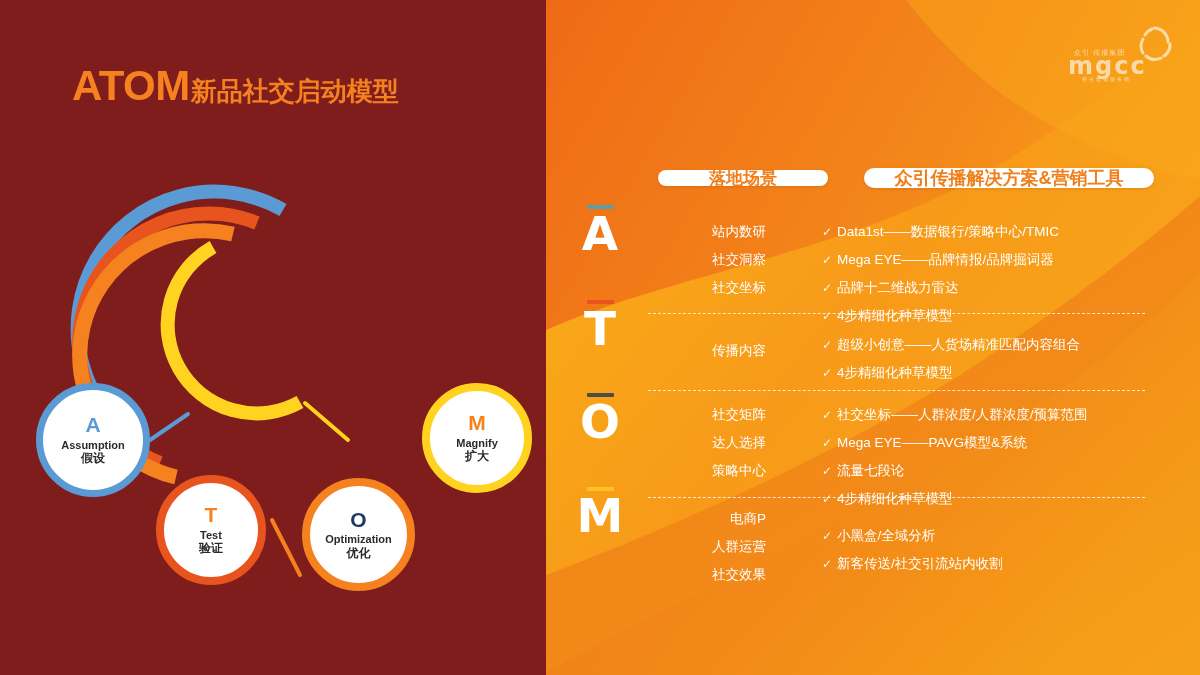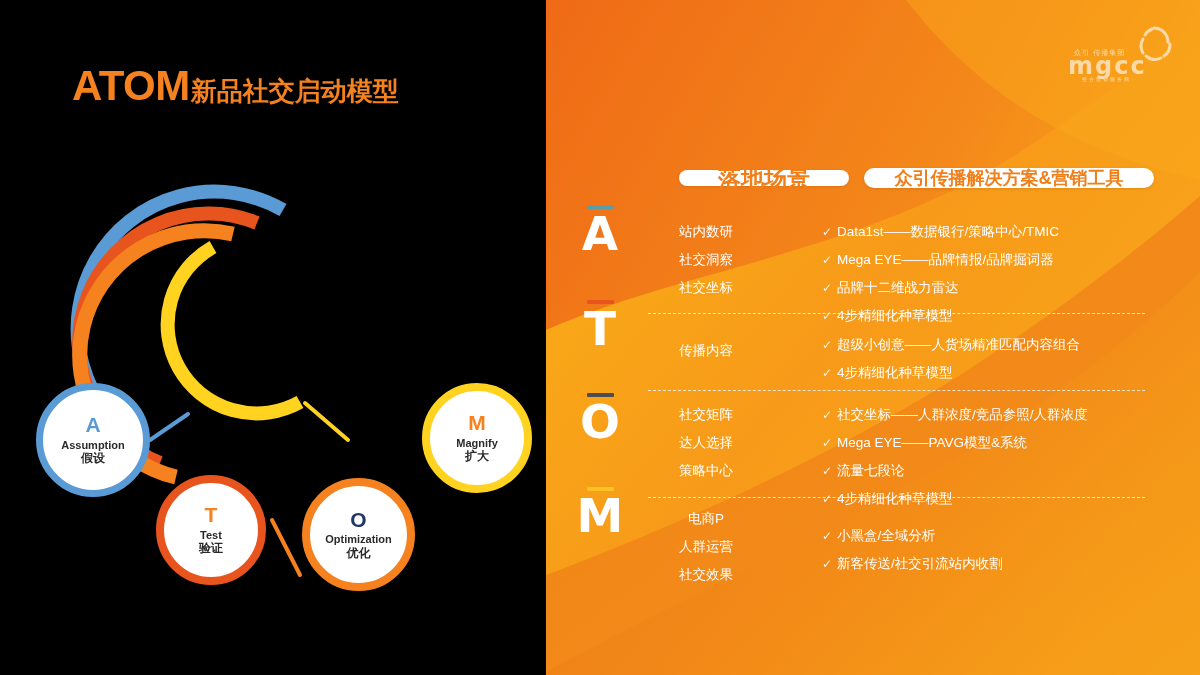--- a/index.html
+++ b/index.html
@@ -16,21 +16,21 @@
     height: 675px;
     overflow: hidden;
     background: #ffffff;
   }
 
   
   #left-panel {
     position: absolute;
     left: 0; top: 0;
     width: 546px; height: 675px;
-    background: #000000;
+    background: #7f1d1d;
     overflow: hidden;
   }
   #title-block {
     position: absolute;
     left: 72px;
     top: 62px;
     white-space: nowrap;
   }
   #title-en {
     font-size: 42px;
@@ -134,23 +134,23 @@
     border-radius: 16px;
     color: #F07F1A;
     font-weight: bold;
     display: flex;
     align-items: center;
     justify-content: center;
     box-shadow: 0 1px 3px rgba(120,50,0,0.18);
     box-sizing: border-box;
   }
   #pill-scenes {
-    left: 133px; top: 170px;
+    left: 112px; top: 170px;
     width: 170px; height: 16px;
-    font-size: 23px;
+    font-size: 17px;
   }
   #pill-tools {
     left: 318px; top: 168px;
     width: 290px; height: 20px;
     font-size: 18px;
   }
 
   
   .atom-letter-wrap {
     position: absolute;
@@ -175,21 +175,21 @@
   
   .section {
     position: absolute;
     left: 100px;
     width: 554px;
   }
   .scenes {
     position: absolute;
     left: 0;
     width: 120px;
-    text-align: center;
+    text-align: right;
     color: #ffffff;
     font-size: 13.5px;
     line-height: 28px;
   }
   .tools {
     position: absolute;
     left: 176px;
     width: 380px;
     color: #ffffff;
     font-size: 13.5px;
@@ -356,21 +356,21 @@
 
     <div class="divider" style="top:390px"></div>
 
     <div class="section" style="top:401px">
       <div class="scenes">
         <div>社交矩阵</div>
         <div>达人选择</div>
         <div>策略中心</div>
       </div>
       <div class="tools">
-        <div class="tool-item"><span class="check">✓</span><span>社交坐标——人群浓度/竞品参照/人群浓度</span></div>
+        <div class="tool-item"><span class="check">✓</span><span>社交坐标——人群浓度/人群浓度/预算范围</span></div>
         <div class="tool-item"><span class="check">✓</span><span>Mega EYE——PAVG模型&amp;系统</span></div>
         <div class="tool-item"><span class="check">✓</span><span>流量七段论</span></div>
         <div class="tool-item"><span class="check">✓</span><span>4步精细化种草模型</span></div>
       </div>
     </div>
 
     <div class="divider" style="top:497px"></div>
 
     <div class="section" style="top:505px">
       <div class="scenes">

